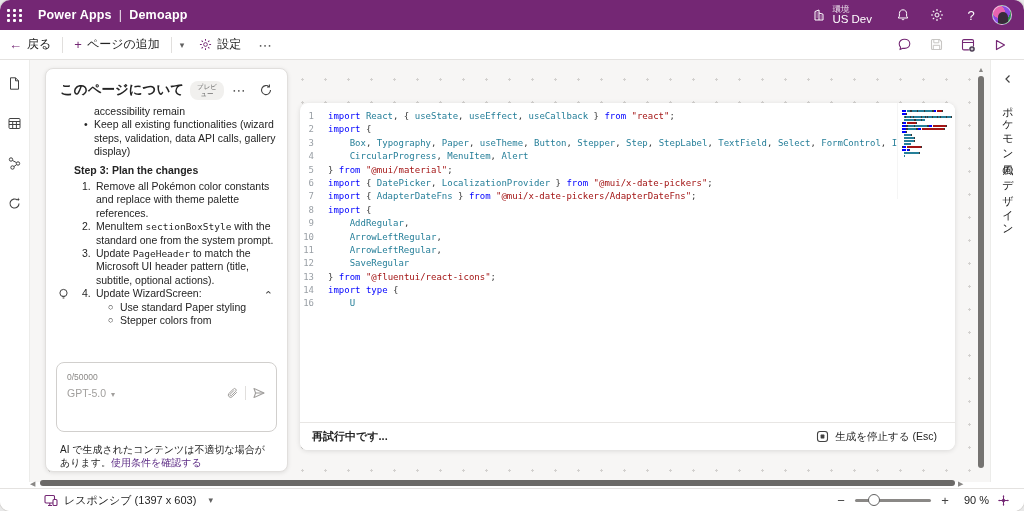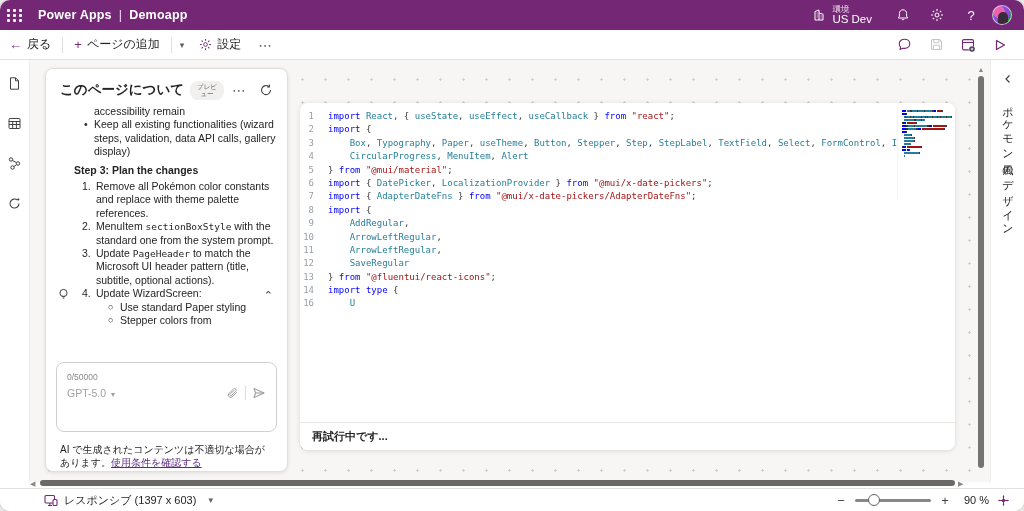--- a/index.html
+++ b/index.html
@@ -89,21 +89,21 @@
   .ai-input { position:absolute; left:10px; right:10px; top:293px; height:70px; background:#fff;
               border:1px solid #d1cfcd; border-radius:8px; padding:7px 10px 5px; cursor:text; }
   .ai-placeholder { font-size:11px; color:#8a8886; line-height:14px; }
   .ai-counter { font-size:8.5px; color:#8a8886; margin-top:2px; }
   .ai-input-row { display:flex; align-items:center; margin-top:4px; }
   .model-pick { font-size:10.5px; color:#a19f9d; cursor:pointer; }
   .model-pick .chev { padding:0 2px; font-size:8px; color:#a19f9d; }
   .input-icons { margin-left:auto; display:flex; align-items:center; gap:6px; color:#a19f9d; }
   .input-divider { width:1px; height:14px; background:#e1dfdd; }
   .ai-disclaimer { position:absolute; left:14px; right:12px; top:374px; font-size:10px; line-height:13px; color:#242424; }
-  .terms-link { color:#5b2a84; text-decoration:underline; cursor:pointer; }
+  .terms-link { color:#5b2a84; cursor:pointer; }
 
   
   .toggle { position:absolute; left:520px; top:14px; height:27px; background:#fff; border-radius:6px;
             box-shadow:0 1px 4px rgba(0,0,0,.16); display:flex; align-items:center; padding:2px; gap:2px; }
   .tg-btn { display:flex; align-items:center; gap:6px; font-size:11.5px; color:#242424; padding:0 10px;
             height:23px; border-radius:4px; cursor:pointer; white-space:nowrap; }
   .tg-btn.selected { background:#f5f4f2; border:1px solid #8a8886; font-weight:bold; }
   .tg-code-glyph { font-family:"DejaVu Sans Mono",monospace; font-size:10px; color:#742774; font-weight:bold; }
 
   
@@ -503,20 +503,27 @@
               <span class="mm-tk" style="width: 14.26px; background: rgb(38, 127, 153);"></span>
               <span class="mm-tk" style="width: 1px; background: rgb(56, 56, 56);"></span>
             </div>
             <div class="mm-row">
               <span class="mm-tk" style="width: 2.48px; background: transparent;"></span>
               <span class="mm-tk" style="width: 1px; background: rgb(38, 127, 153);"></span>
             </div>
           </div>
         <div class="code-foot">
           <span class="gen-status">再試行中です...</span>
+          <div class="stop-btn">
+            <svg width="13" height="13" viewBox="0 0 13 13">
+                <rect x="1.5" y="1.5" width="10" height="10" rx="2.5" stroke="#424242" stroke-width="1.1" fill="none"></rect>
+                <rect x="4.6" y="4.6" width="3.8" height="3.8" rx="0.6" fill="#424242"></rect>
+              </svg>
+            <span>生成を停止する (Esc)</span>
+          </div>
         </div>
       </div>
 
       <div class="v-scroll">
         <div class="arrow">▲</div>
         <div class="v-thumb"></div>
       </div>
     </div>
 
     <div class="right-panel">

